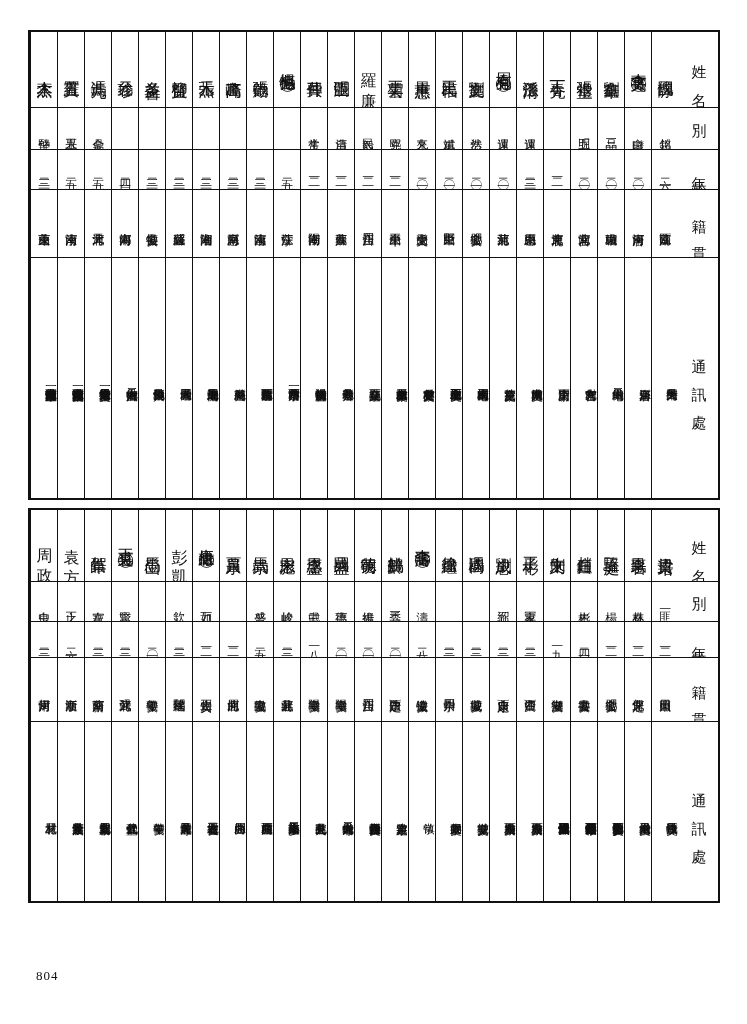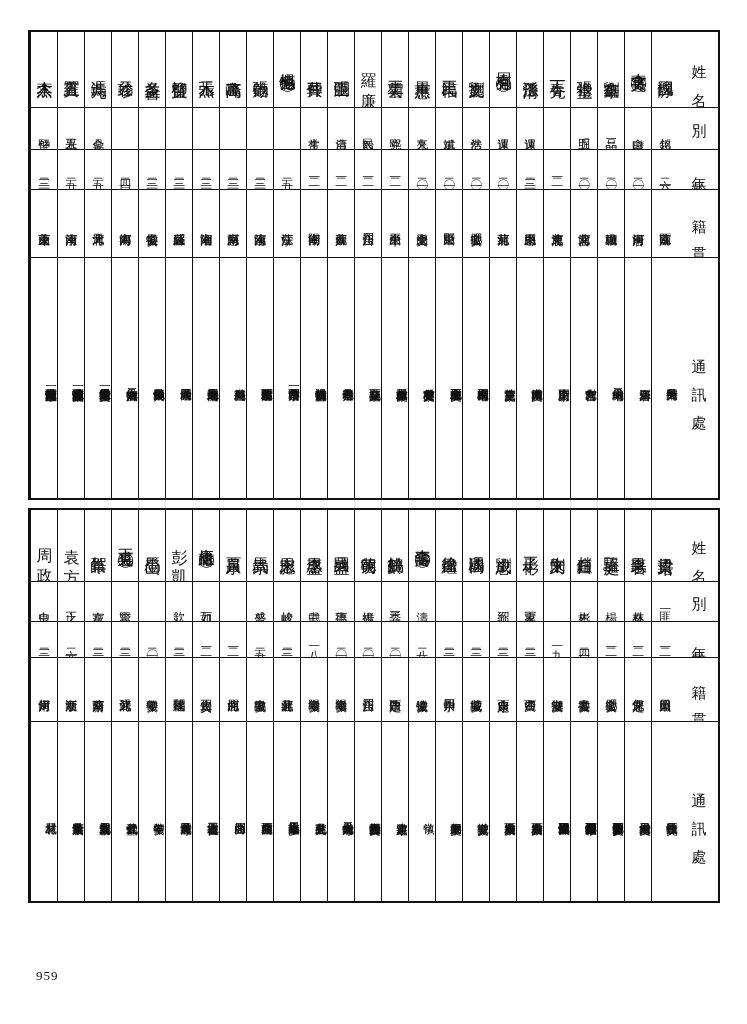--- a/index.html
+++ b/index.html
@@ -452,14 +452,14 @@
       </div>
       <div class="col data-col">
         <div class="cell r-name c-name">周 政</div>
         <div class="cell r-alias c-alias">中良</div>
         <div class="cell r-age c-age">二三</div>
         <div class="cell r-origin c-origin">河南伊川</div>
         <div class="cell r-addr c-addr">城北罗村</div>
       </div>
     </div>
 
-  <div class="page-number">959</div>
+  <div class="page-number">804</div>
 </div>
 
 </body></html>

